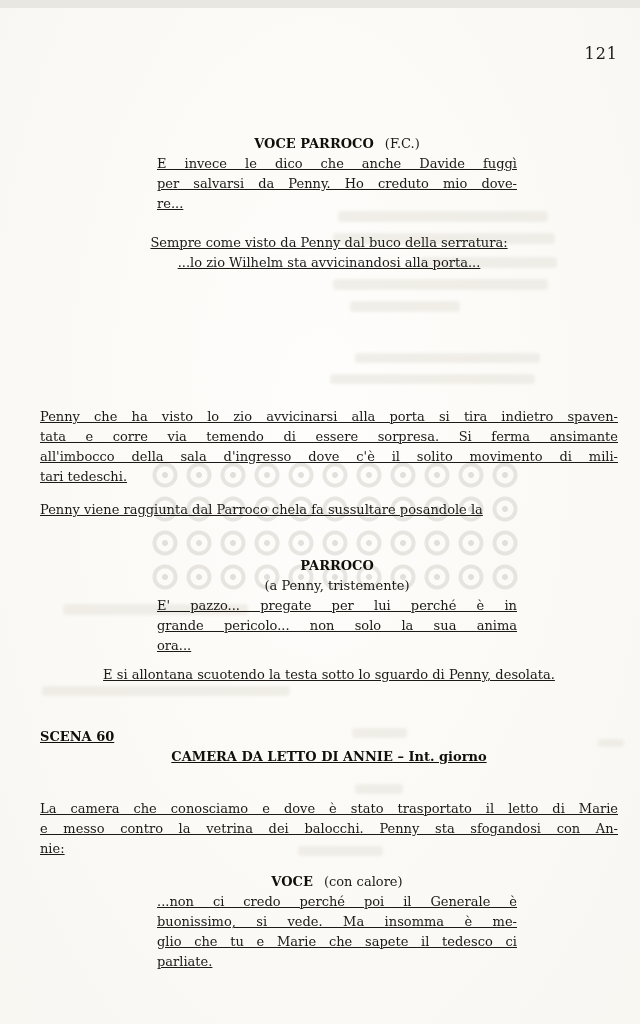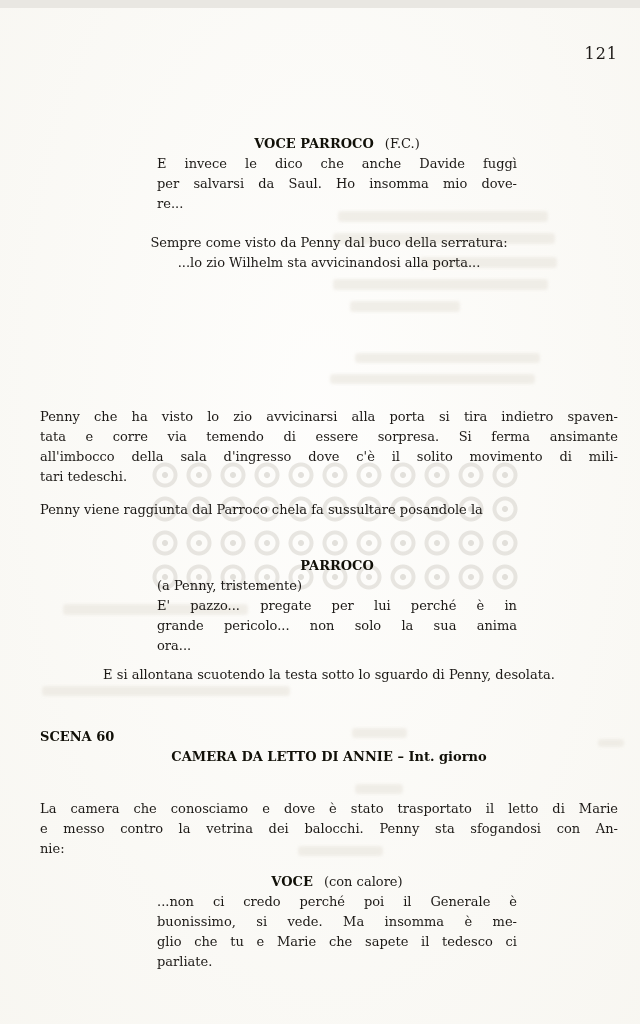--- a/index.html
+++ b/index.html
@@ -16,22 +16,22 @@
   .block { position:absolute; line-height:20px; font-size:13px; z-index:2; }
   .col-action   { left:40px;  width:578px; }
   .col-dialogue { left:157px; width:360px; }
   .bold { font-weight:bold; color:#111008; }
   .pageno {
     position:absolute; top:36px; right:22px;
     font-size:16px; letter-spacing:1px; z-index:2;
   }
   .speaker { text-align:center; white-space:nowrap; }
   .speaker .dir { margin-left:7px; font-weight:normal; color:#1c1916; }
-  .paren-center { }
-  .jline { max-height:20px; overflow:hidden; }
+  .paren-center { text-align:center; }
+  .jline { max-height:20px; overflow:hidden;text-decoration:underline; }
   .just  .jline { text-align:justify; text-align-last:justify; text-justify:inter-word; }
   .just  .jline:last-child { text-align-last:left; }
   .plain .jline { text-align:center; }
   .scene .jline { font-weight:bold; color:#111008; }
 
   
   .watermark {
     position:absolute; left:148px; top:450px; width:372px; height:136px;
     z-index:1; opacity:.75;
     background-image:
@@ -69,21 +69,21 @@
 
   <div class="pageno">121</div>
 
   <section class="block col-dialogue" style="top:126px;">
     <div class="speaker">
       <span class="bold">VOCE PARROCO</span>
       <span class="dir">(F.C.)</span>
     </div>
     <div class="just">
         <div class="jline">E invece le dico che anche Davide fuggì</div>
-        <div class="jline">per salvarsi da Saul. Ho insomma mio dove-</div>
+        <div class="jline">per salvarsi da Penny. Ho creduto mio dove-</div>
         <div class="jline">re...</div>
       </div>
   </section>
 
   <section class="block col-action plain" style="top:225px;">
       <div class="jline">Sempre come visto da Penny dal buco della serratura:</div>
       <div class="jline">...lo zio Wilhelm sta avvicinandosi alla porta...</div>
     </section>
 
 

